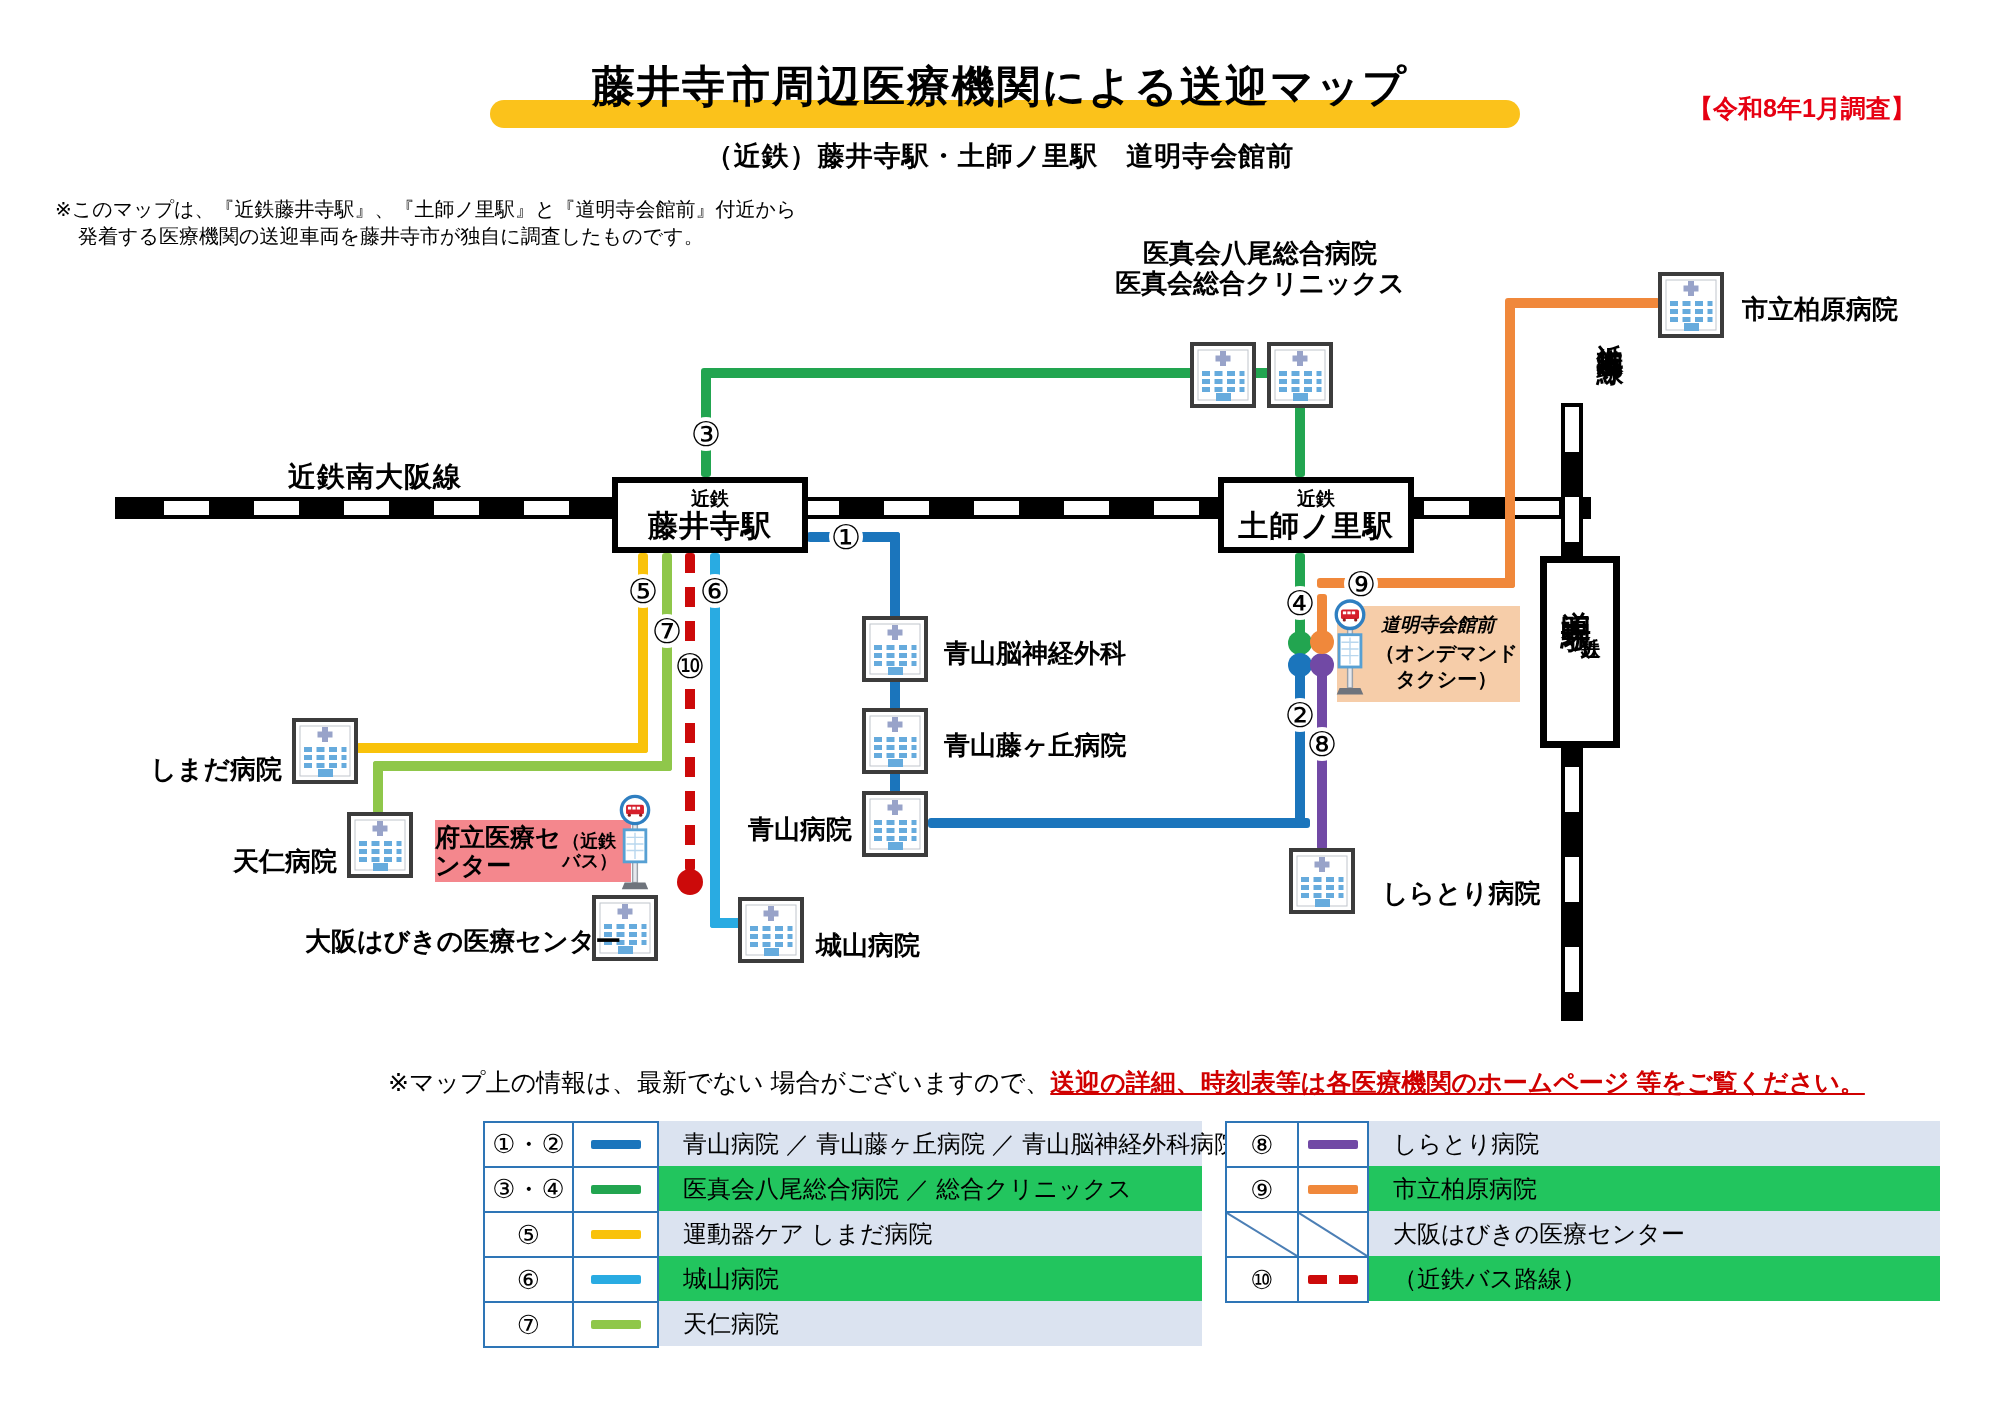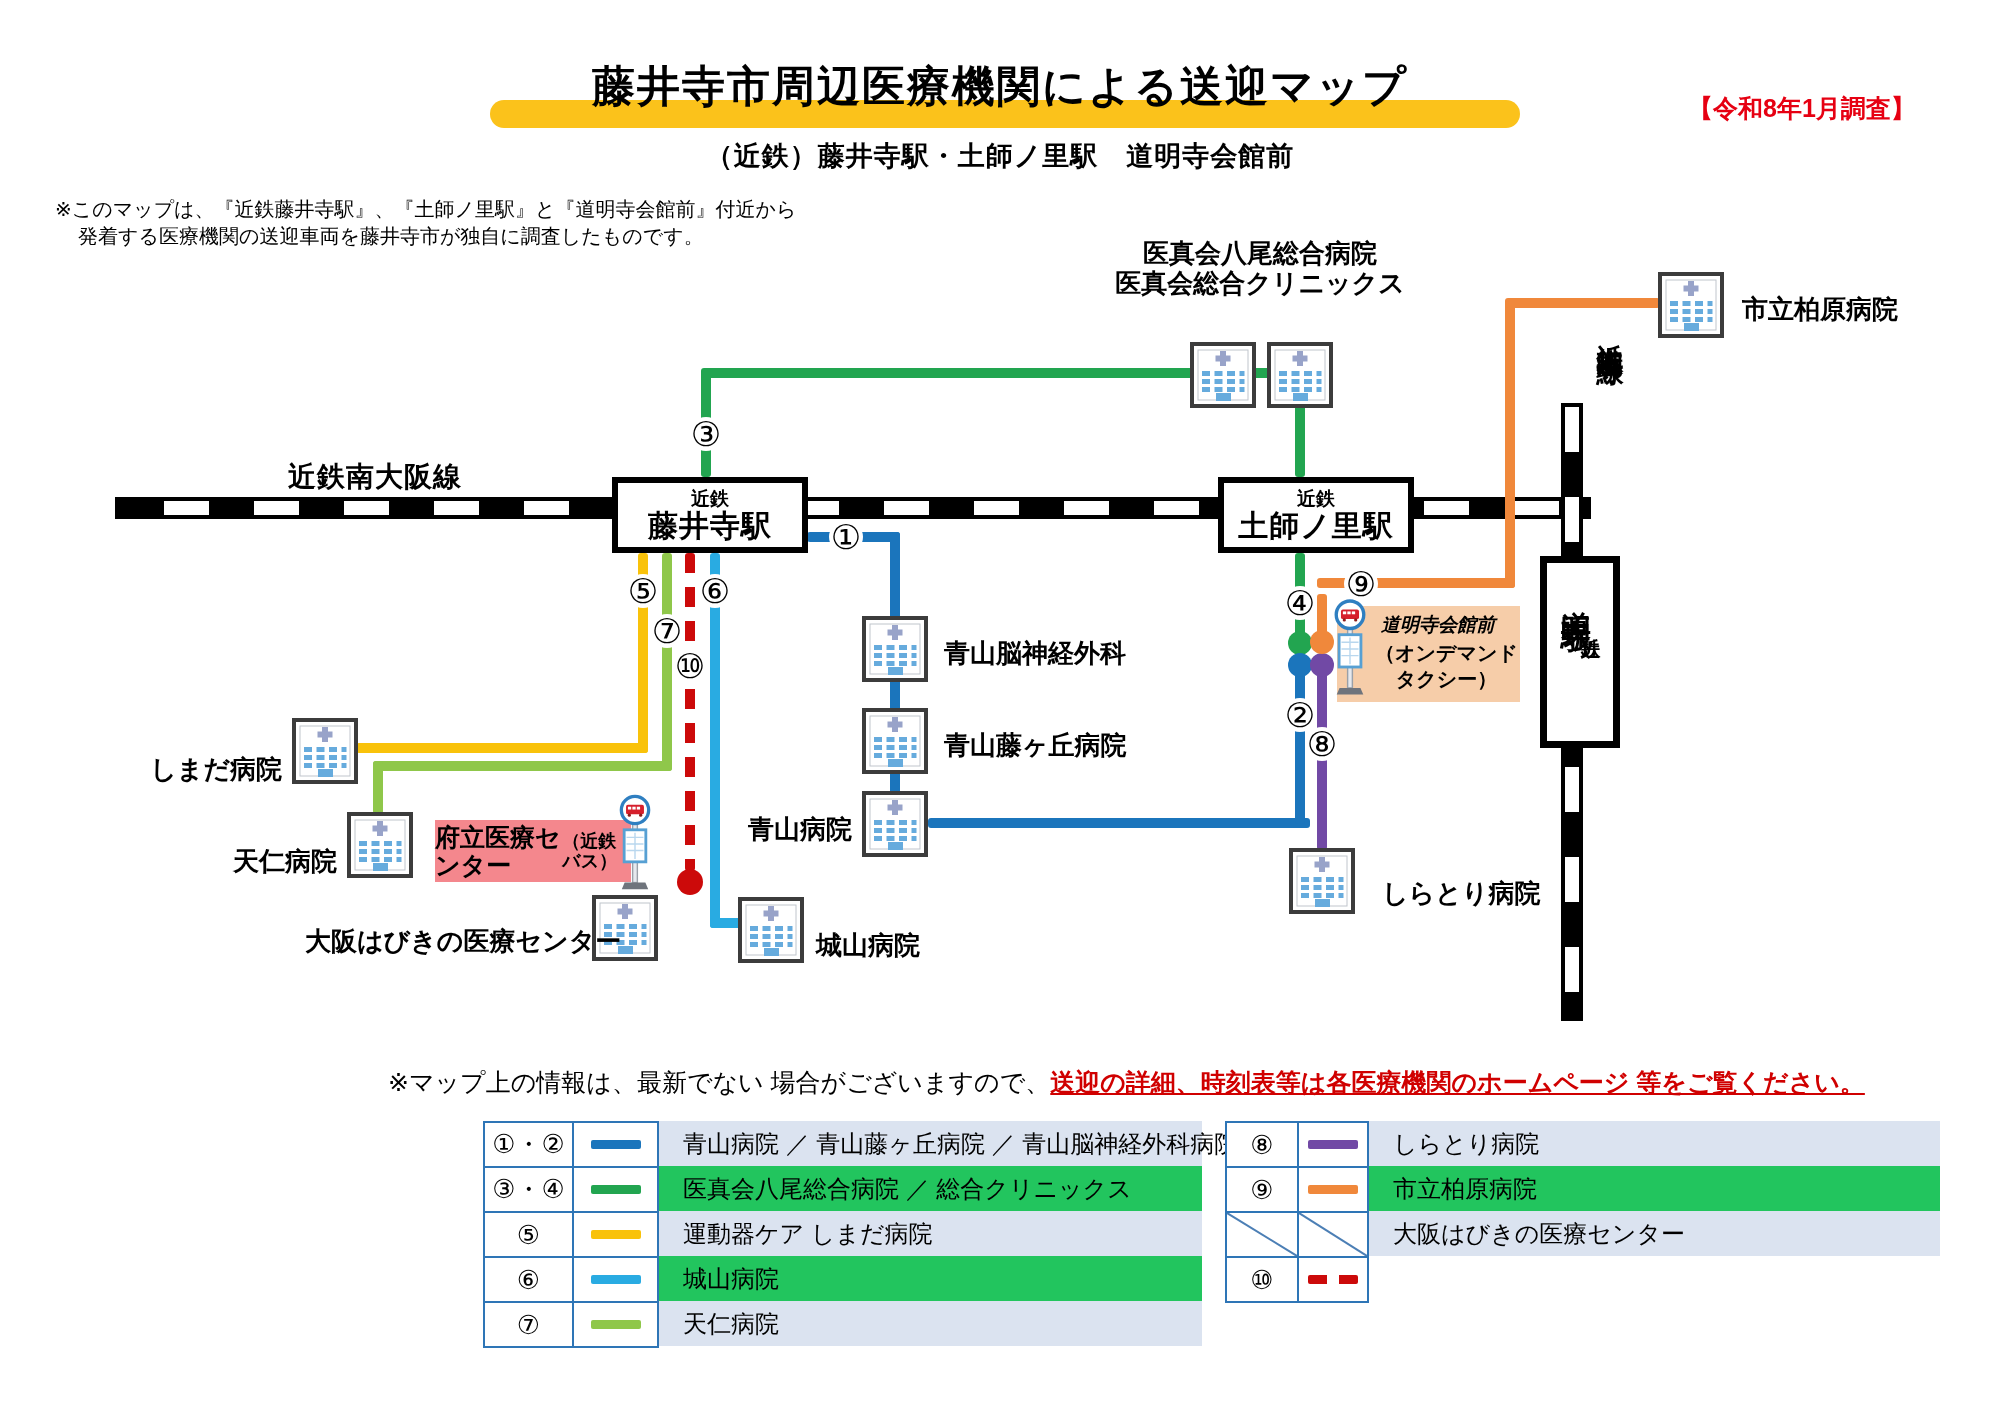--- a/index.html
+++ b/index.html
@@ -318,15 +318,16 @@
     </div>
     <div class="cell num">⑩</div>
     <div class="cell">
         <span class="sample dash"></span>
       </div>
   </div>
   <div class="descs" style="left:1369px;top:1121px;width:571px">
     <div class="drow bg-a">しらとり病院</div>
     <div class="drow bg-b">市立柏原病院</div>
     <div class="drow bg-a">大阪はびきの医療センター</div>
+    <div class="drow bg-b">（近鉄バス路線）</div>
   </div>
 
 </div>
 
 </body></html>

